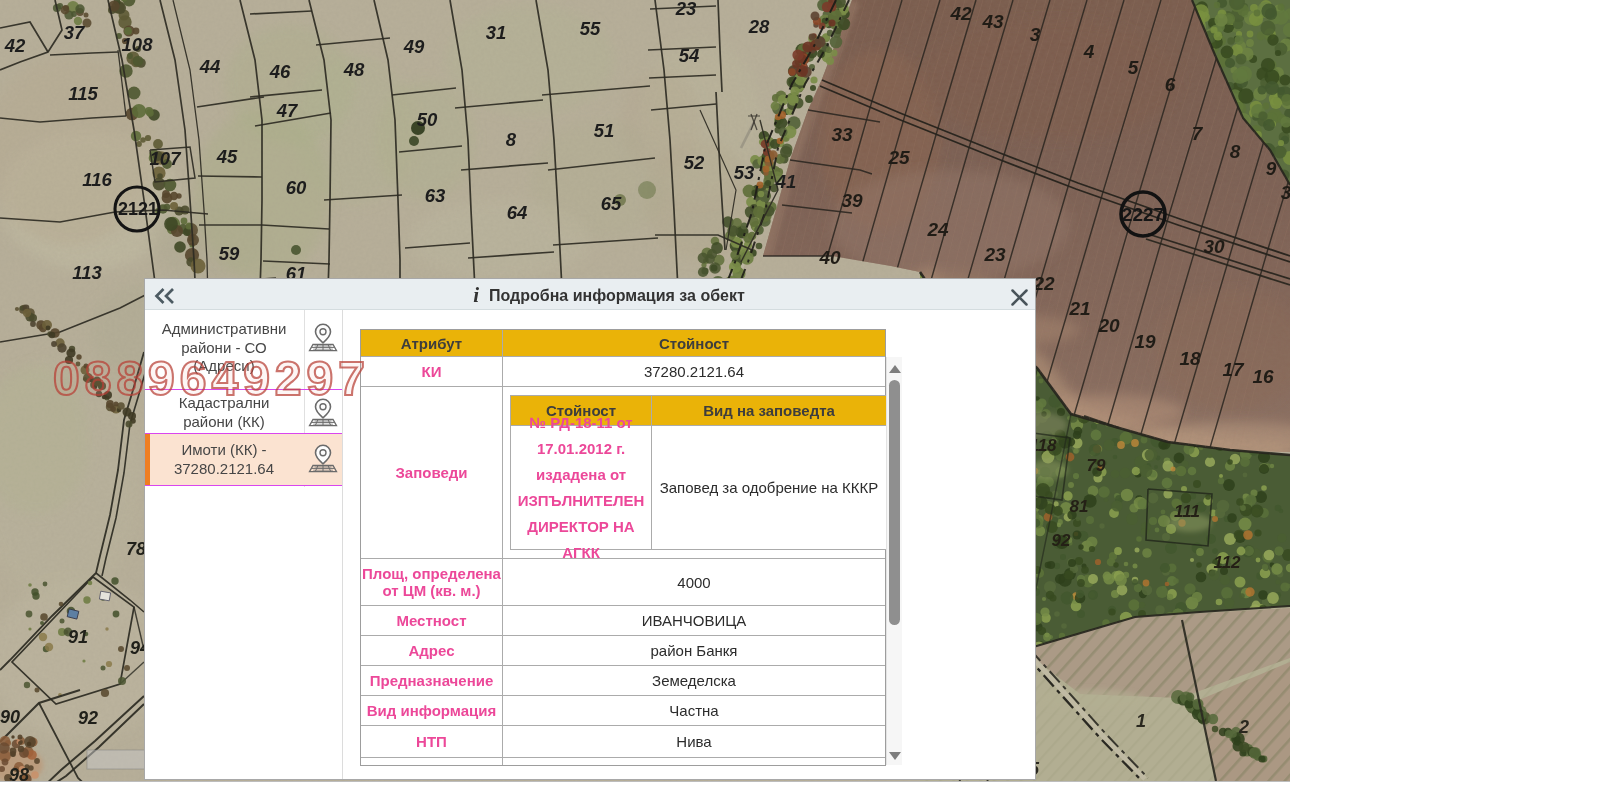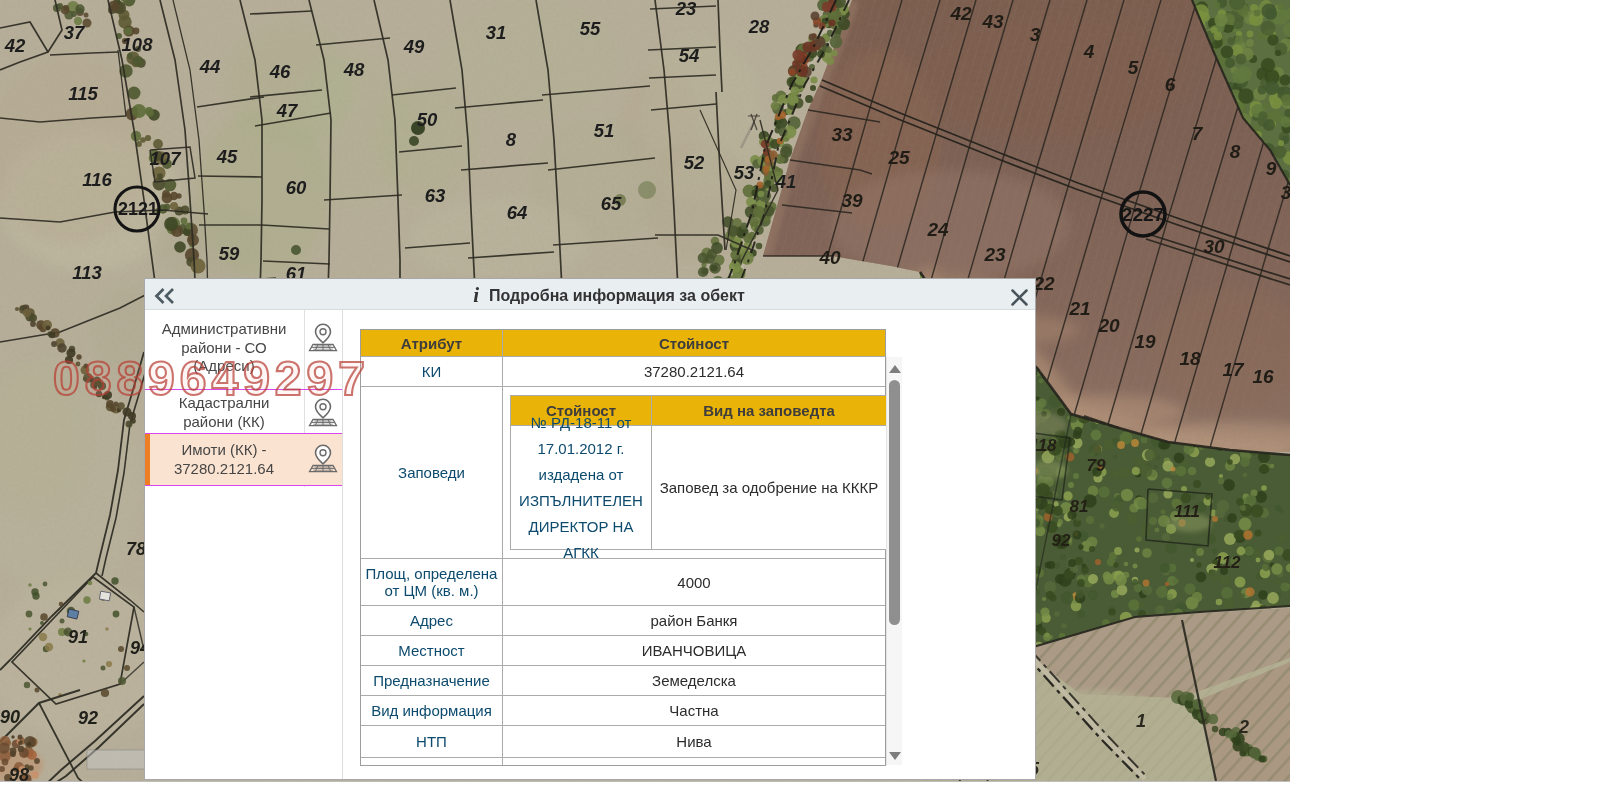--- a/index.html
+++ b/index.html
@@ -22,21 +22,21 @@
   #si2{height:44px;}
   #si2 .stxt{top:4px;}
   #si2 .sico{top:7px;}
   #si3{height:52px;background:#fbe3d1;}
   #si3 .stxt{top:7px;}
   #si3 .sico{top:9px;}
   #si3 .obar{position:absolute;left:0;top:0;width:5px;height:100%;background:#ee7e23;}
   #dtable{position:absolute;left:215px;top:50px;width:526px;background:#fff;border:1px solid #9d9d9d;box-sizing:border-box;}
   .trow{position:relative;display:flex;border-bottom:1px solid #ababab;box-sizing:border-box;}
   .trow:last-child{border-bottom:none;}
-  .tc1{width:142px;border-right:1px solid #ababab;display:flex;align-items:center;justify-content:center;text-align:center;font-size:15px;color:#0c4a6e;box-sizing:border-box;}
+  .tc1{width:142px;border-right:1px solid #ababab;display:flex;align-items:center;justify-content:center;text-align:center;font-size:15px;color:#ec4899;box-sizing:border-box;font-weight:bold;}
   .tc2{flex:1;display:flex;align-items:center;justify-content:center;text-align:center;font-size:15px;color:#2c2c2c;box-sizing:border-box;}
   .thead{background:#eab308;font-weight:bold;color:#3d3d3d;}
   #ntable{position:absolute;left:149px;top:8px;width:377px;border:1px solid #ababab;background:#fff;box-sizing:border-box;}
   #scrollbar{position:absolute;left:741px;top:78px;width:16px;height:408px;background:#f6f6f6;border-left:1px solid #e3e3e3;box-sizing:border-box;}
   #sthumb{position:absolute;left:2px;top:23px;width:11px;height:245px;background:#8f8f8f;border-radius:6px;}
   .sarr{position:absolute;left:2px;width:0;height:0;border-left:6px solid transparent;border-right:6px solid transparent;}
   #watermark{position:absolute;left:53px;top:357px;font-size:48px;font-weight:bold;letter-spacing:5px;color:rgba(240,170,160,0.10);-webkit-text-stroke:2.1px rgba(183,62,52,0.72);z-index:30;line-height:44px;}
 </style>
 </head>
 <body>
@@ -2228,26 +2228,26 @@
               <div class="tc2">Заповед за одобрение на КККР</div>
             </div>
           </div>
         </div>
       </div>
       <div class="trow" style="height:47px">
           <div class="tc1">Площ, определена от ЦМ (кв. м.)</div>
           <div class="tc2">4000</div>
         </div>
       <div class="trow" style="height:30px">
+          <div class="tc1">Местност</div>
+          <div class="tc2">ИВАНЧОВИЦА</div>
+        </div>
+      <div class="trow" style="height:30px">
           <div class="tc1">Адрес</div>
           <div class="tc2">район Банкя</div>
-        </div>
-      <div class="trow" style="height:30px">
-          <div class="tc1">Местност</div>
-          <div class="tc2">ИВАНЧОВИЦА</div>
         </div>
       <div class="trow" style="height:30px">
           <div class="tc1">Предназначение</div>
           <div class="tc2">Земеделска</div>
         </div>
       <div class="trow" style="height:30px">
           <div class="tc1">Вид информация</div>
           <div class="tc2">Частна</div>
         </div>
       <div class="trow" style="height:32px">

